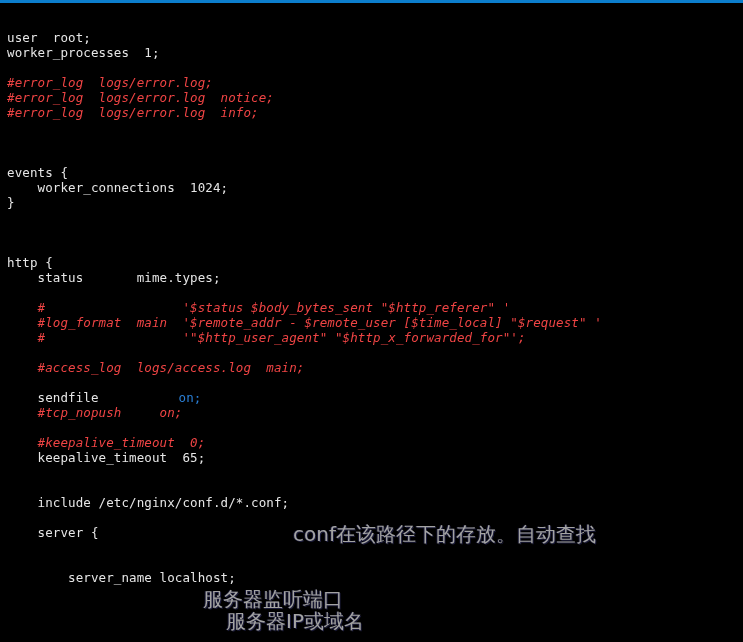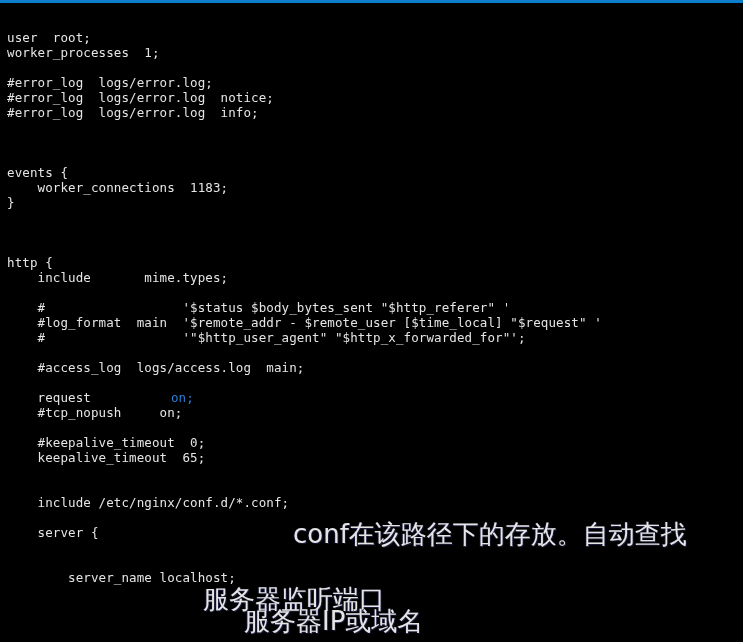--- a/index.html
+++ b/index.html
@@ -55,75 +55,75 @@
   .code-line {
     height: 15px;
     line-height: 15px;
     font-size: 12.5px;
     font-family: "DejaVu Sans Mono", monospace;
     white-space: pre;
     color: #e6e6e6;
     letter-spacing: 0.1px;
     padding-left: 7px;
   }
-  .code-line.comment { color: #e5e5e5; }
+  .code-line.comment { color: #ef4444; font-style: italic; }
   .code-line.blank   { color: transparent; }
 
   
   .tok-plain   { color: #e6e6e6; }
   .tok-comment { color: #2a7fd6; margin-left: 19px; }
 
   
   .annotation {
     position: absolute;
-    color: #e5e5e5;
+    color: #a3a3a3;
     font-family: "DejaVu Sans", sans-serif;
-    font-size: 26px;
+    font-size: 20px;
     line-height: 22px;
     white-space: nowrap;
     text-shadow: 1px 1px 0 #1b1b3a, -1px 0 0 #141430;
   }
   #annotation-conf     { left: 293px; top: 523px; }
   #annotation-listen   { left: 203px; top: 588px; }
-  #annotation-servername { left: 244px; top: 610px; }
+  #annotation-servername { left: 226px; top: 610px; }
 </style>
 </head>
 <body>
 
 <div id="screen">
 
   <div id="top-accent-bar"></div>
   <div id="right-edge-strip"></div>
 
   <div id="code-area">
       <div class="code-line">user  root;</div>
       <div class="code-line">worker_processes  1;</div>
       <div class="code-line blank"> </div>
       <div class="code-line comment">#error_log  logs/error.log;</div>
       <div class="code-line comment">#error_log  logs/error.log  notice;</div>
       <div class="code-line comment">#error_log  logs/error.log  info;</div>
       <div class="code-line blank"> </div>
       <div class="code-line blank"> </div>
       <div class="code-line blank"> </div>
       <div class="code-line">events {</div>
-      <div class="code-line">    worker_connections  1183;</div>
+      <div class="code-line">    worker_connections  1024;</div>
       <div class="code-line">}</div>
       <div class="code-line blank"> </div>
       <div class="code-line blank"> </div>
       <div class="code-line blank"> </div>
       <div class="code-line">http {</div>
-      <div class="code-line">    include       mime.types;</div>
+      <div class="code-line">    status       mime.types;</div>
       <div class="code-line blank"> </div>
       <div class="code-line comment">    #                  '$status $body_bytes_sent "$http_referer" '</div>
       <div class="code-line comment">    #log_format  main  '$remote_addr - $remote_user [$time_local] "$request" '</div>
       <div class="code-line comment">    #                  '"$http_user_agent" "$http_x_forwarded_for"';</div>
       <div class="code-line blank"> </div>
       <div class="code-line comment">    #access_log  logs/access.log  main;</div>
       <div class="code-line blank"> </div>
-      <div class="code-line"><span class="tok-plain">    request        </span><span class="tok-comment">on;</span></div>
+      <div class="code-line"><span class="tok-plain">    sendfile        </span><span class="tok-comment">on;</span></div>
       <div class="code-line comment">    #tcp_nopush     on;</div>
       <div class="code-line blank"> </div>
       <div class="code-line comment">    #keepalive_timeout  0;</div>
       <div class="code-line">    keepalive_timeout  65;</div>
       <div class="code-line blank"> </div>
       <div class="code-line blank"> </div>
       <div class="code-line">    include /etc/nginx/conf.d/*.conf;</div>
       <div class="code-line blank"> </div>
       <div class="code-line">    server {</div>
       <div class="code-line blank"> </div>

